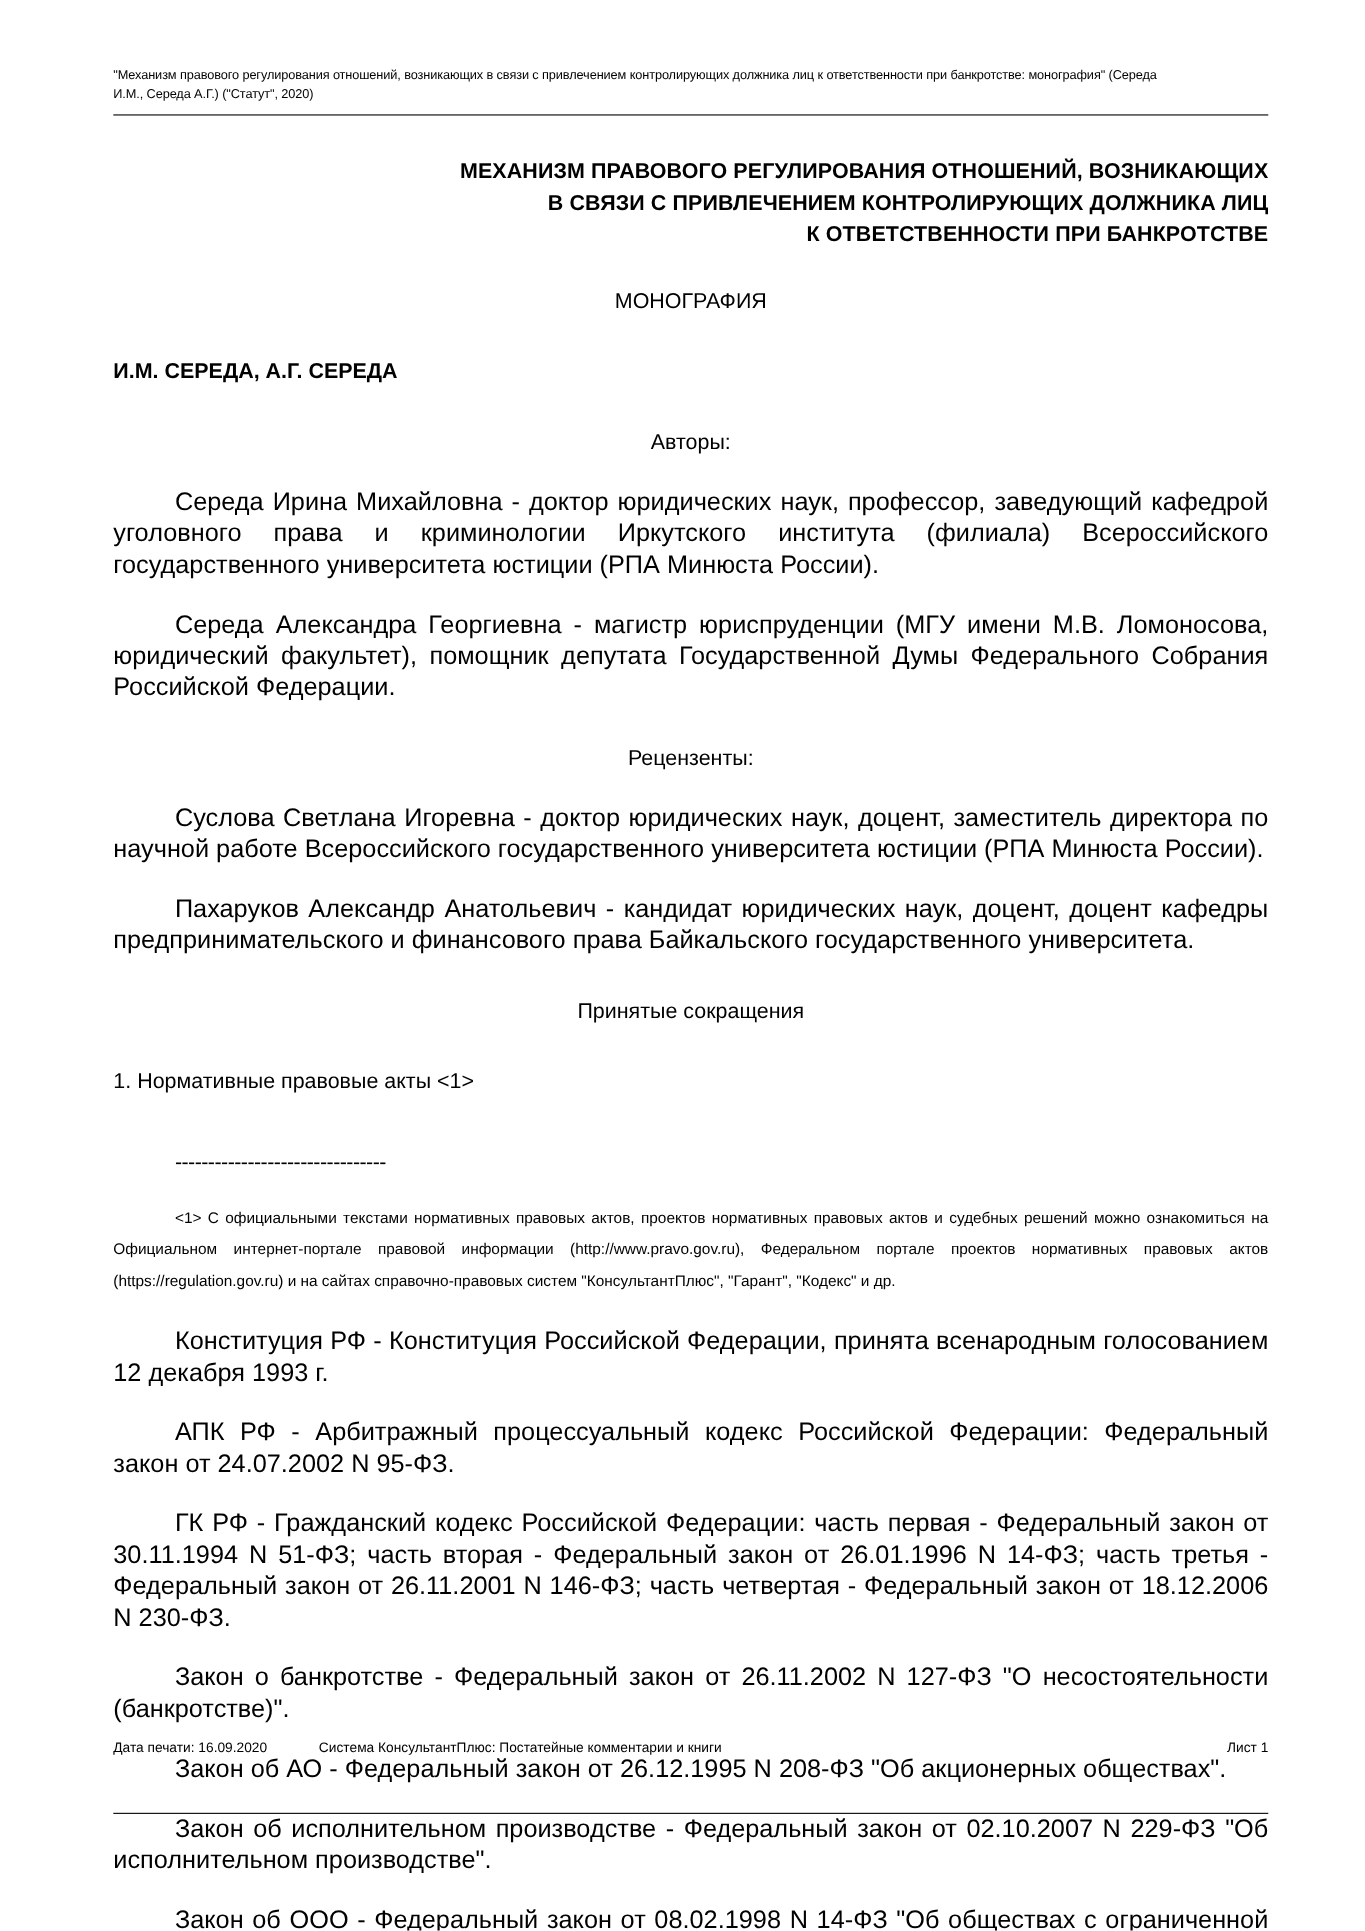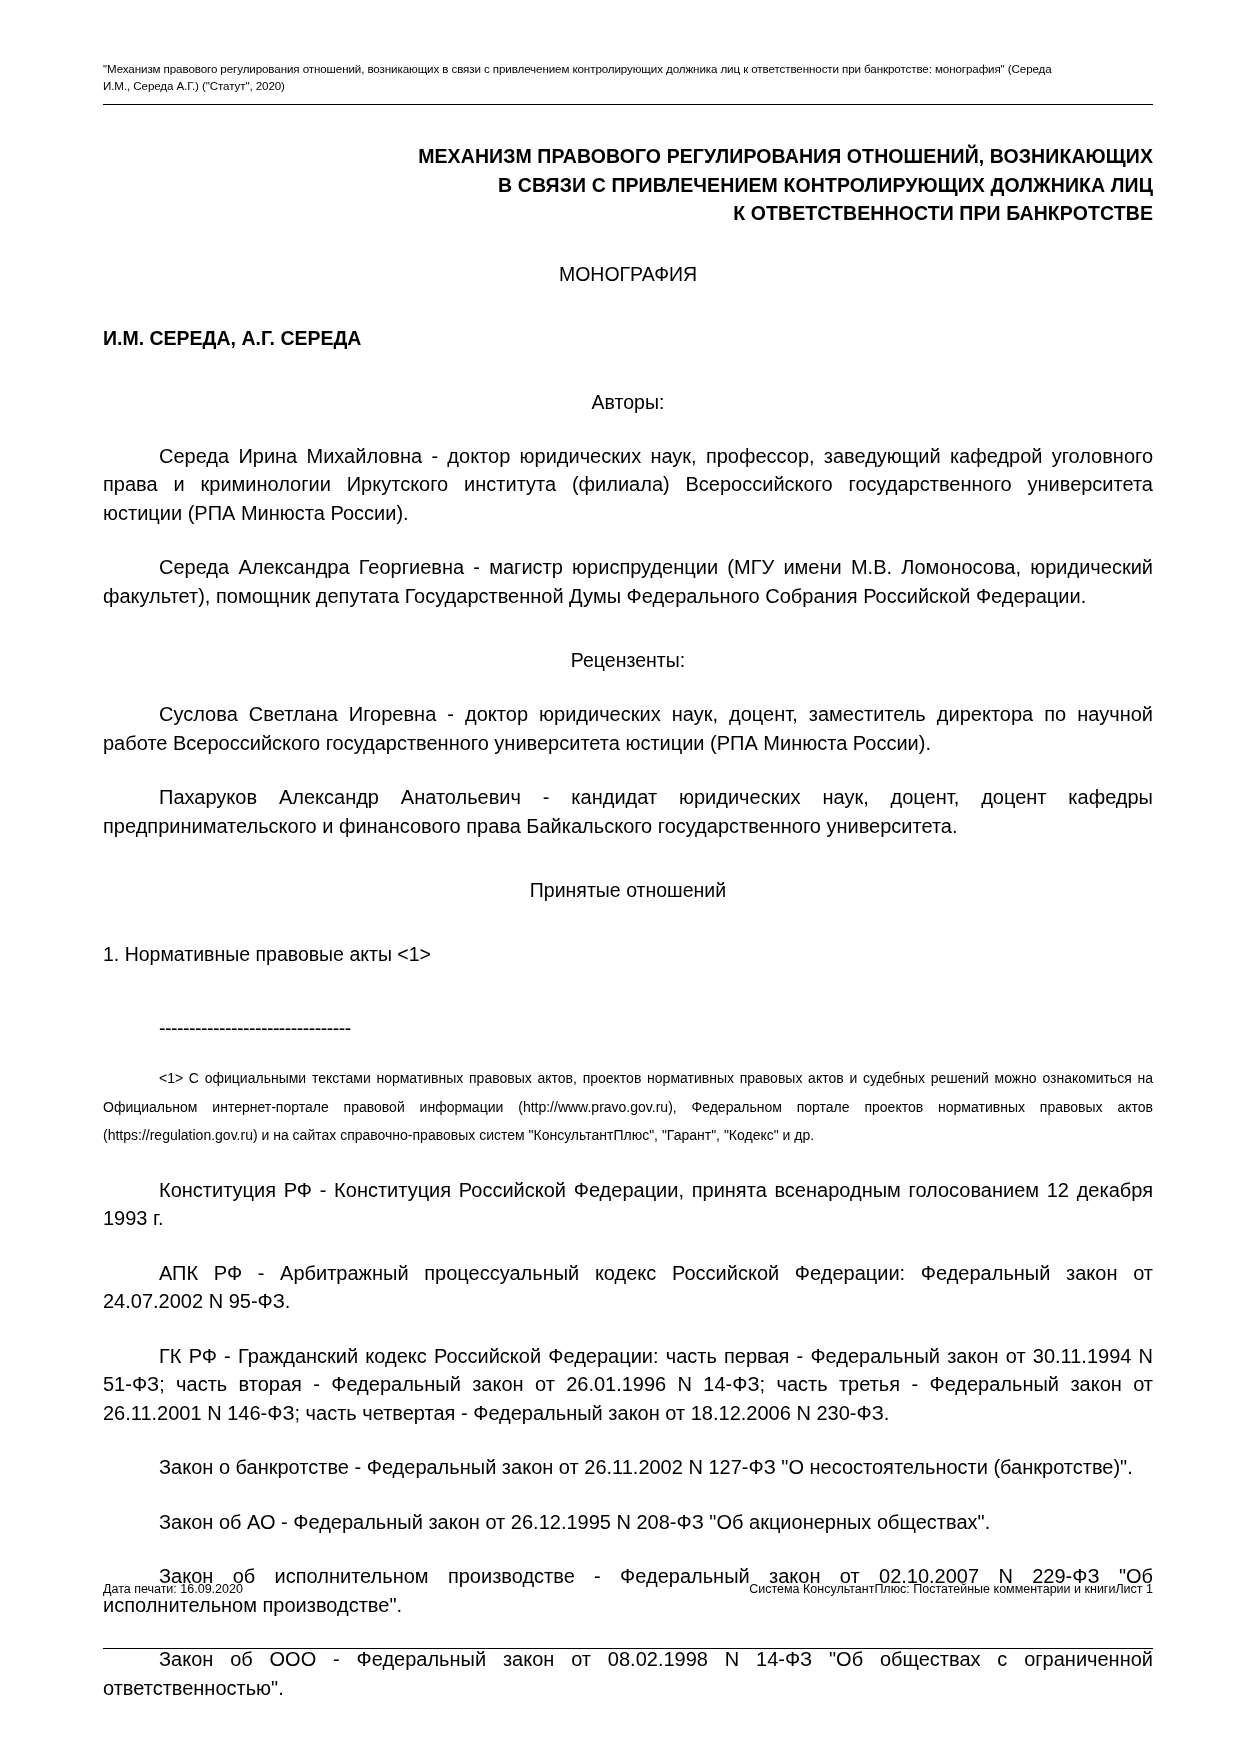--- a/index.html
+++ b/index.html
@@ -80,21 +80,21 @@
   }
 
   .centered-label {
     text-align: center;
     font-size: 19.5px;
     line-height: 28px;
     margin: 36px 0 0 0;
   }
 
   p.para {
-    font-size: 20px;
+    font-size: 23px;
     line-height: 28.5px;
     text-align: justify;
     text-justify: inter-word;
     margin: 26px 0 0 0;
     text-indent: 56px;
     hyphens: none;
   }
 
   .centered-line {
     text-align: left;
@@ -135,21 +135,21 @@
     top: 1580px;
     width: 1050px;
     display: flex;
     justify-content: space-between;
     align-items: baseline;
     font-size: 12.5px;
     line-height: 18px;
     color: #000;
   }
   .doc-footer .ftr-left  { text-align: left;  flex: 0 0 auto; }
-  .doc-footer .ftr-mid   { text-align: right; flex: 1 1 auto; padding-left: 47px; }
+  .doc-footer .ftr-mid   { text-align: left; flex: 1 1 auto; padding-left: 47px; }
   .doc-footer .ftr-right { text-align: right; flex: 0 0 auto; }
 </style>
 </head>
 <body>
 
 <div class="page">
 
   <div class="doc-header">
     <div class="hdr-text">"Механизм правового регулирования отношений, возникающих в связи с привлечением контролирующих должника лиц к ответственности при банкротстве: монография" (Середа</div>
     <div class="hdr-text">И.М., Середа А.Г.) ("Статут", 2020)</div>
@@ -171,21 +171,21 @@
     <div class="centered-label">Авторы:</div>
 
     <p class="para">Середа Ирина Михайловна - доктор юридических наук, профессор, заведующий кафедрой уголовного права и криминологии Иркутского института (филиала) Всероссийского государственного университета юстиции (РПА Минюста России).</p>
     <p class="para">Середа Александра Георгиевна - магистр юриспруденции (МГУ имени М.В. Ломоносова, юридический факультет), помощник депутата Государственной Думы Федерального Собрания Российской Федерации.</p>
 
     <div class="centered-label">Рецензенты:</div>
 
     <p class="para">Суслова Светлана Игоревна - доктор юридических наук, доцент, заместитель директора по научной работе Всероссийского государственного университета юстиции (РПА Минюста России).</p>
     <p class="para">Пахаруков Александр Анатольевич - кандидат юридических наук, доцент, доцент кафедры предпринимательского и финансового права Байкальского государственного университета.</p>
 
-    <div class="centered-label">Принятые отношений</div>
+    <div class="centered-label">Принятые сокращения</div>
 
     <div class="centered-line">1. Нормативные правовые акты &lt;1&gt;</div>
 
     <div class="footnote-rule">--------------------------------</div>
 
     <p class="footnote">&lt;1&gt; С официальными текстами нормативных правовых актов, проектов нормативных правовых актов и судебных решений можно ознакомиться на Официальном интернет-портале правовой информации (http://www.pravo.gov.ru), Федеральном портале проектов нормативных правовых актов (https://regulation.gov.ru) и на сайтах справочно-правовых систем "КонсультантПлюс", "Гарант", "Кодекс" и др.</p>
 
     <p class="para">Конституция РФ - Конституция Российской Федерации, принята всенародным голосованием 12 декабря 1993 г.</p>
     <p class="para">АПК РФ - Арбитражный процессуальный кодекс Российской Федерации: Федеральный закон от 24.07.2002 N 95-ФЗ.</p>
     <p class="para">ГК РФ - Гражданский кодекс Российской Федерации: часть первая - Федеральный закон от 30.11.1994 N 51-ФЗ; часть вторая - Федеральный закон от 26.01.1996 N 14-ФЗ; часть третья - Федеральный закон от 26.11.2001 N 146-ФЗ; часть четвертая - Федеральный закон от 18.12.2006 N 230-ФЗ.</p>

